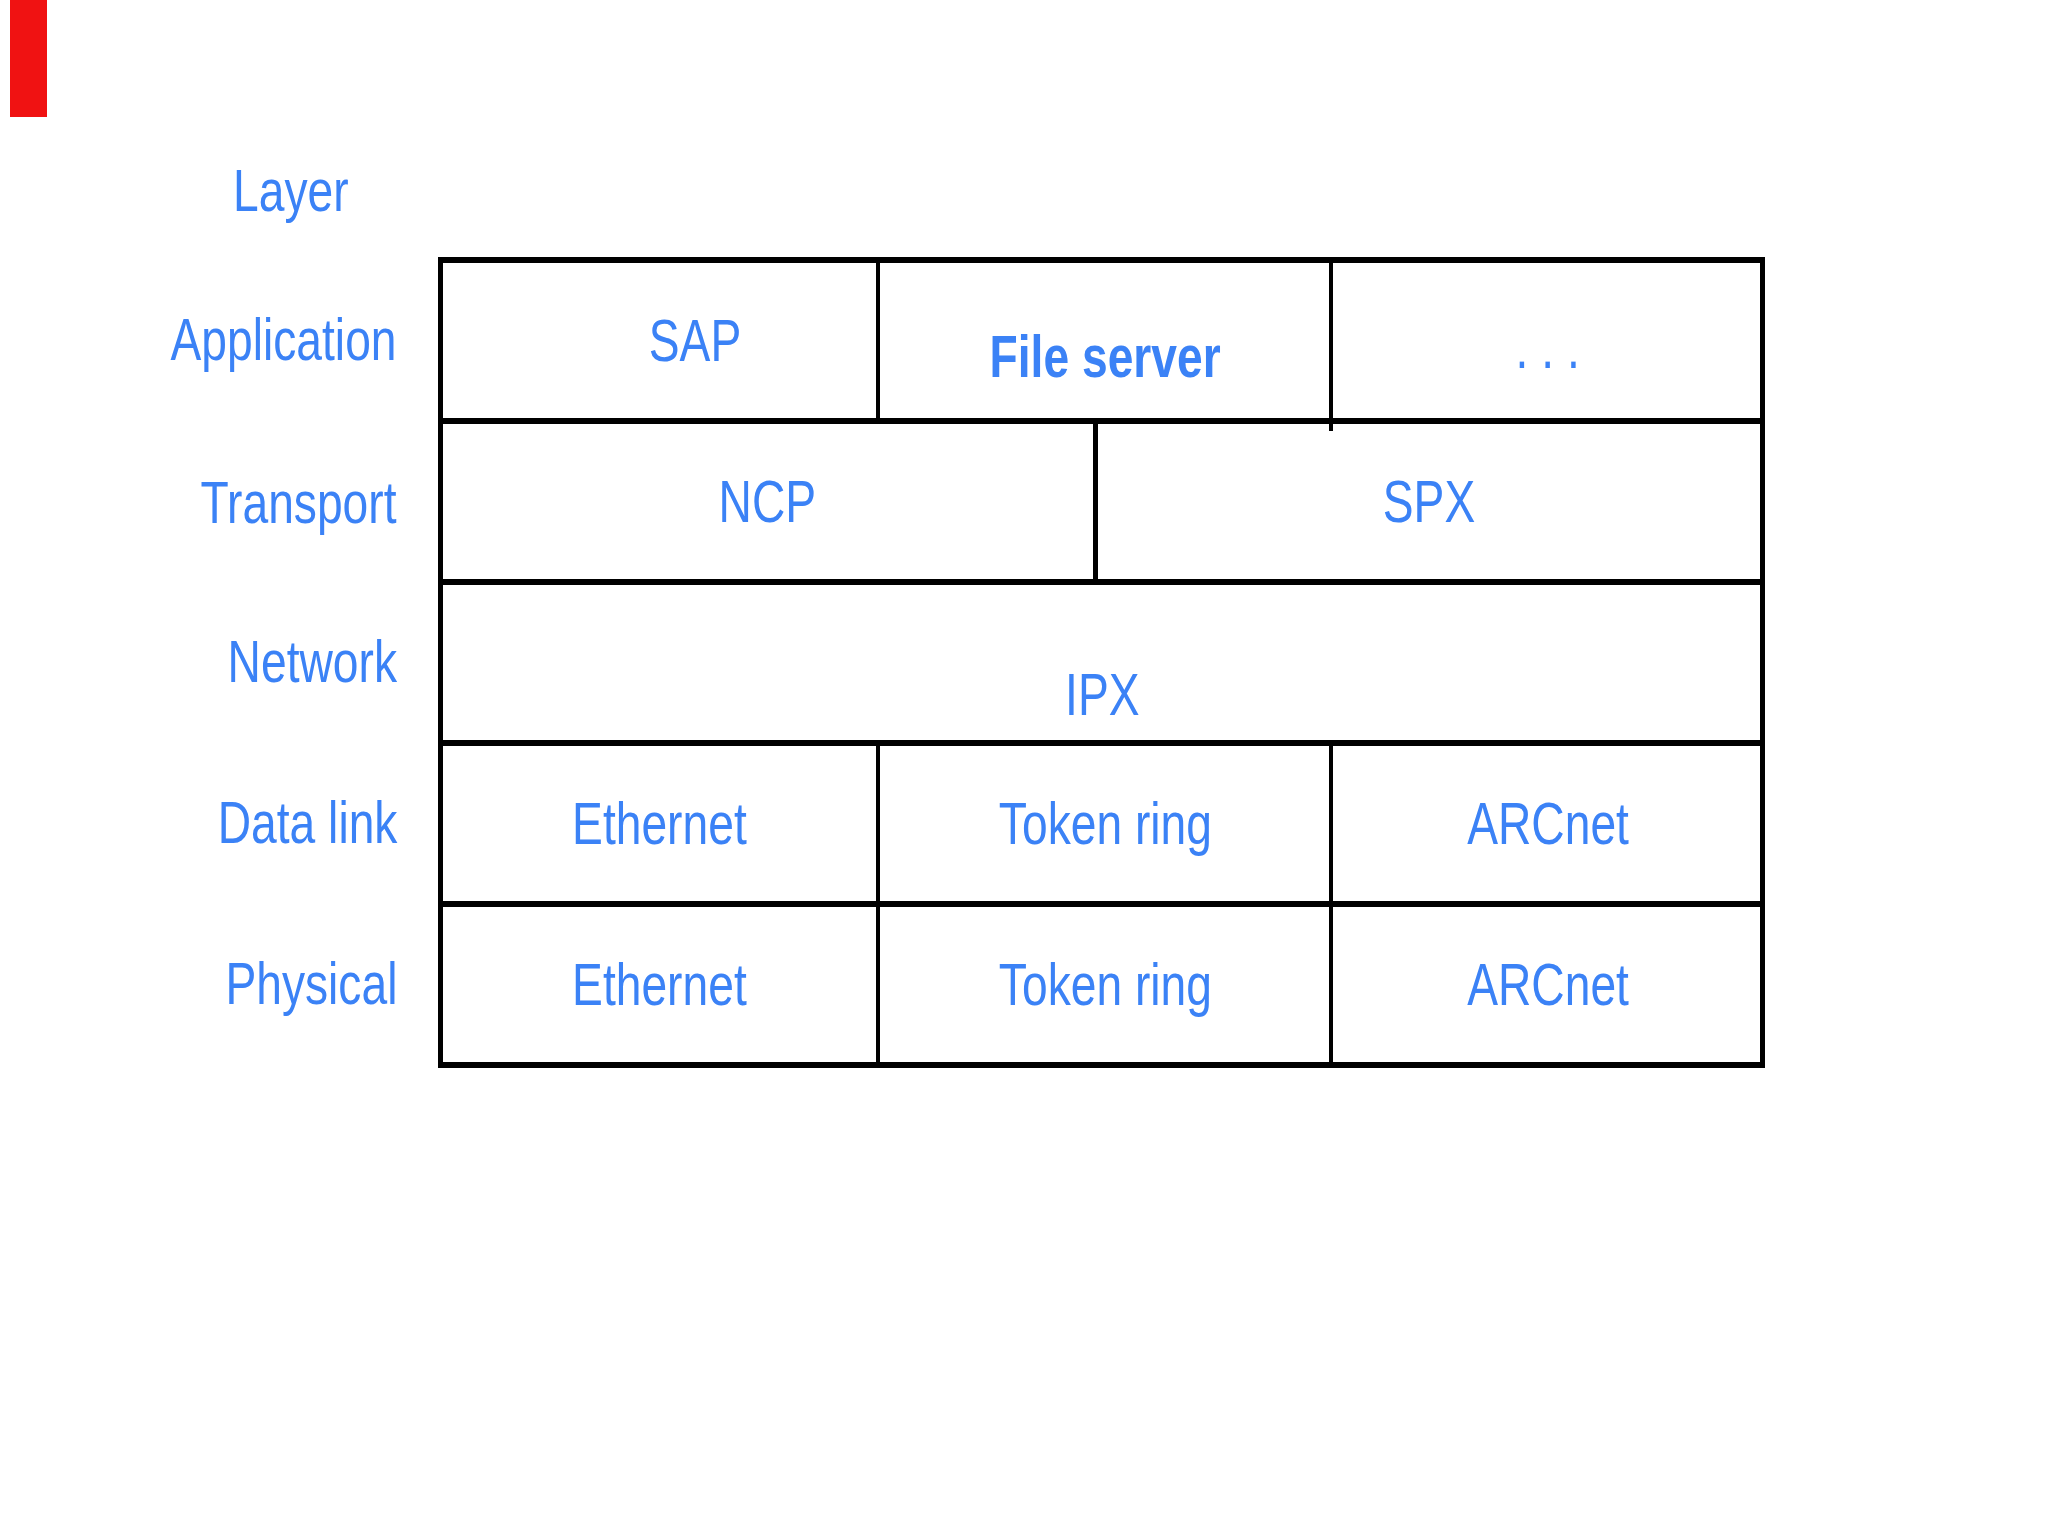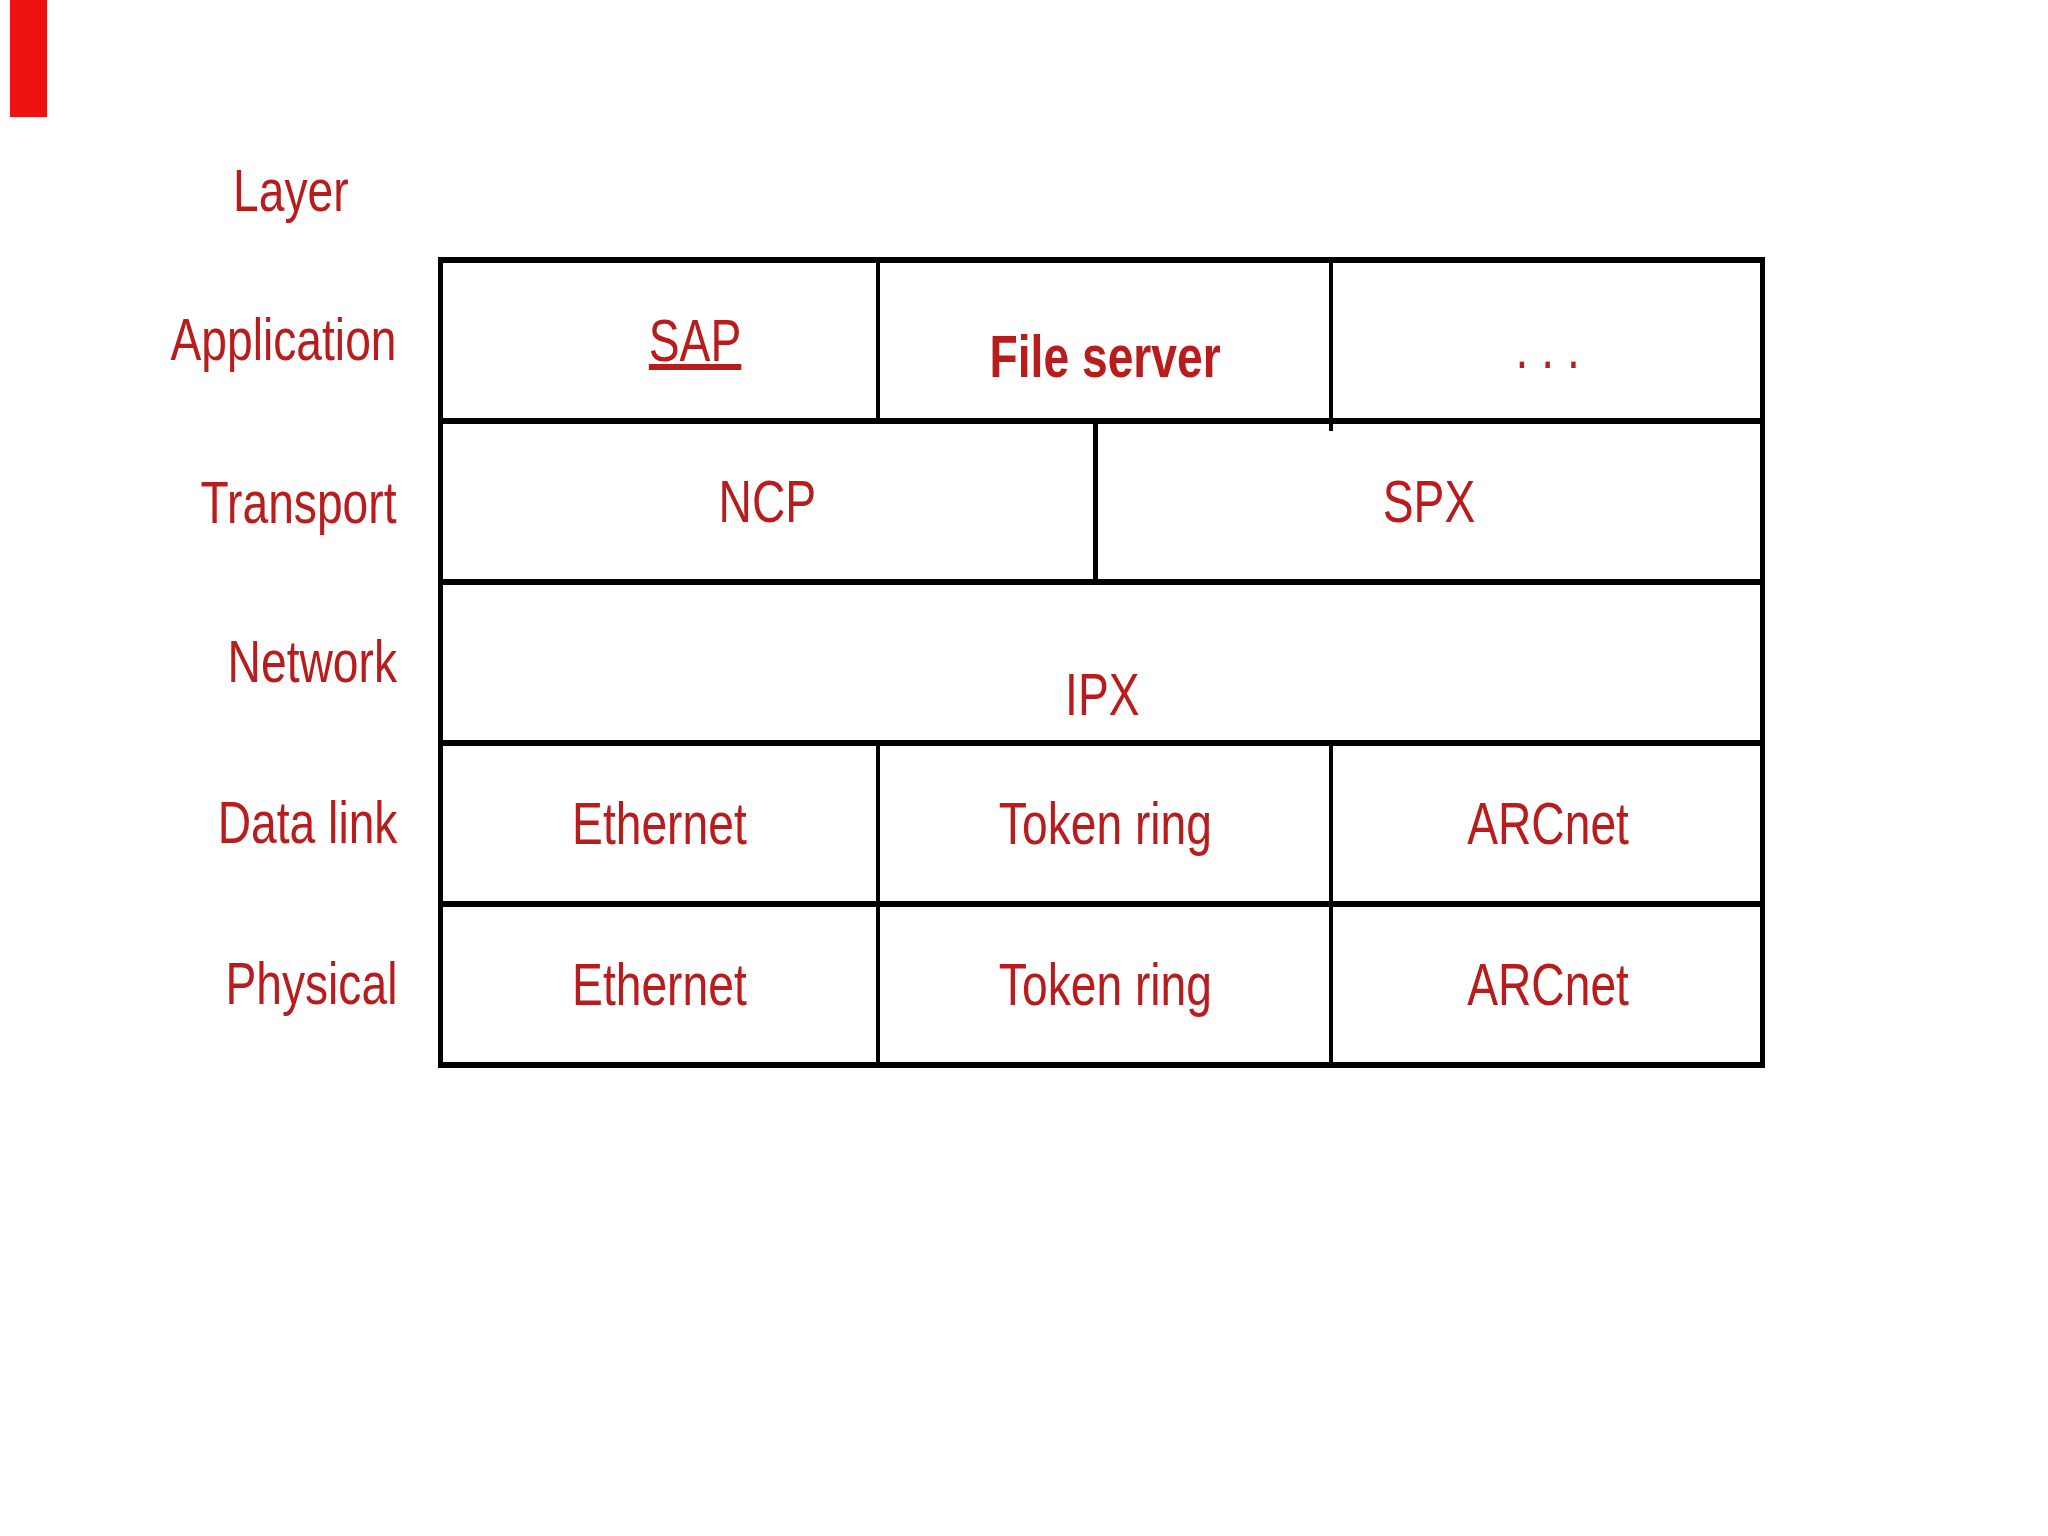--- a/index.html
+++ b/index.html
@@ -17,21 +17,21 @@
     position: absolute;
     left: 10px; top: 0; width: 37px; height: 117px;
     background: #f01212;
   }
 
   
   .txt {
     font-size: 60px;
     line-height: 1;
     white-space: nowrap;
-    color: #b91c1c;
+    color: #3b82f6;
   }
   .squeeze { display: inline-block; transform: scaleX(0.77); transform-origin: center center; }
   .squeeze-right { display: inline-block; transform: scaleX(0.77); transform-origin: right center; }
   .squeeze-left { display: inline-block; transform: scaleX(0.77); transform-origin: left center; }
 
   
   .corner-label {
     position: absolute;
     left: 233px; top: 151px; height: 80px;
     display: flex; align-items: center;
@@ -76,21 +76,21 @@
 <div class="row-label txt" style="top:622px">
   <span class="squeeze-right">Network</span>
 </div>
 <div class="row-label txt" style="top:783px">
   <span class="squeeze-right">Data link</span>
 </div>
 <div class="row-label txt" style="top:944px">
   <span class="squeeze-right">Physical</span>
 </div>
 
-<div class="cell txt sap-offset" style="left:440px; top:260px; width:438px; height:161px;text-decoration:underline;">
+<div class="cell txt sap-offset" style="left:440px; top:260px; width:438px; height:161px;">
   <span class="squeeze">SAP</span>
 </div>
 <div class="cell txt" style="left:878px; top:276px; width:454px; height:161px;font-weight:bold;">
   <span class="squeeze">File server</span>
 </div>
 <div class="cell txt dots" style="left:1332px; top:260px; width:432px; height:161px;">
   <span class="squeeze">. . .</span>
 </div>
 
 <div class="cell txt" style="left:440px; top:421px; width:655px; height:161px;text-align:center;">

